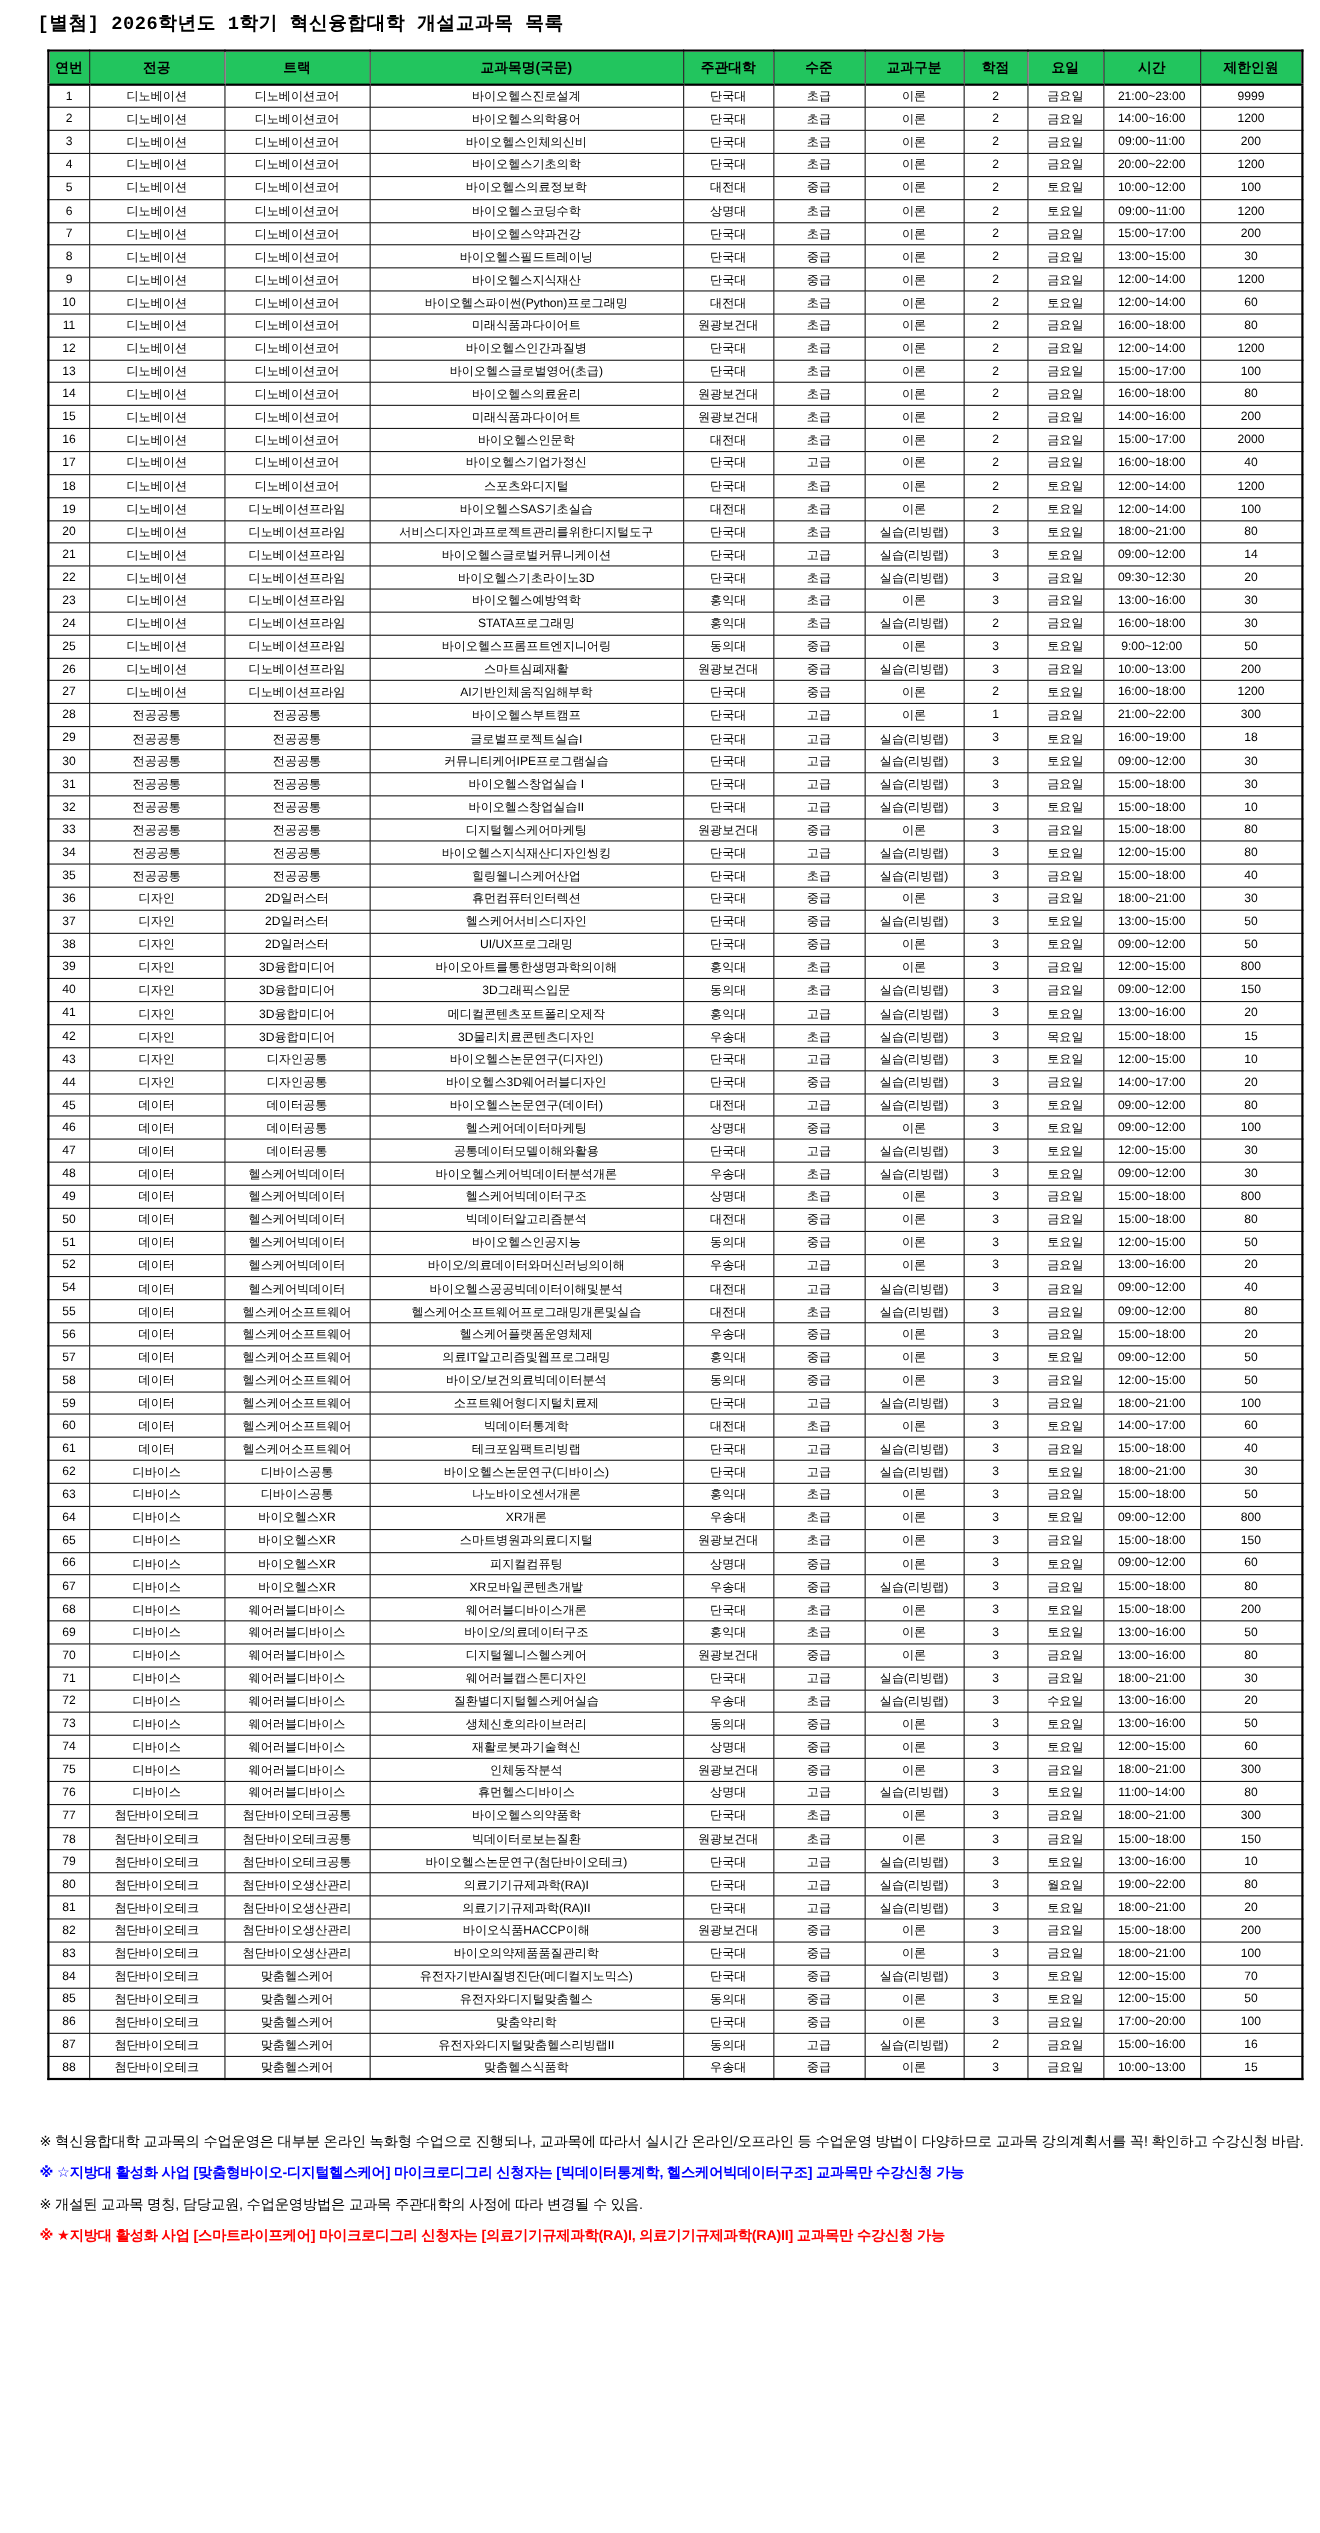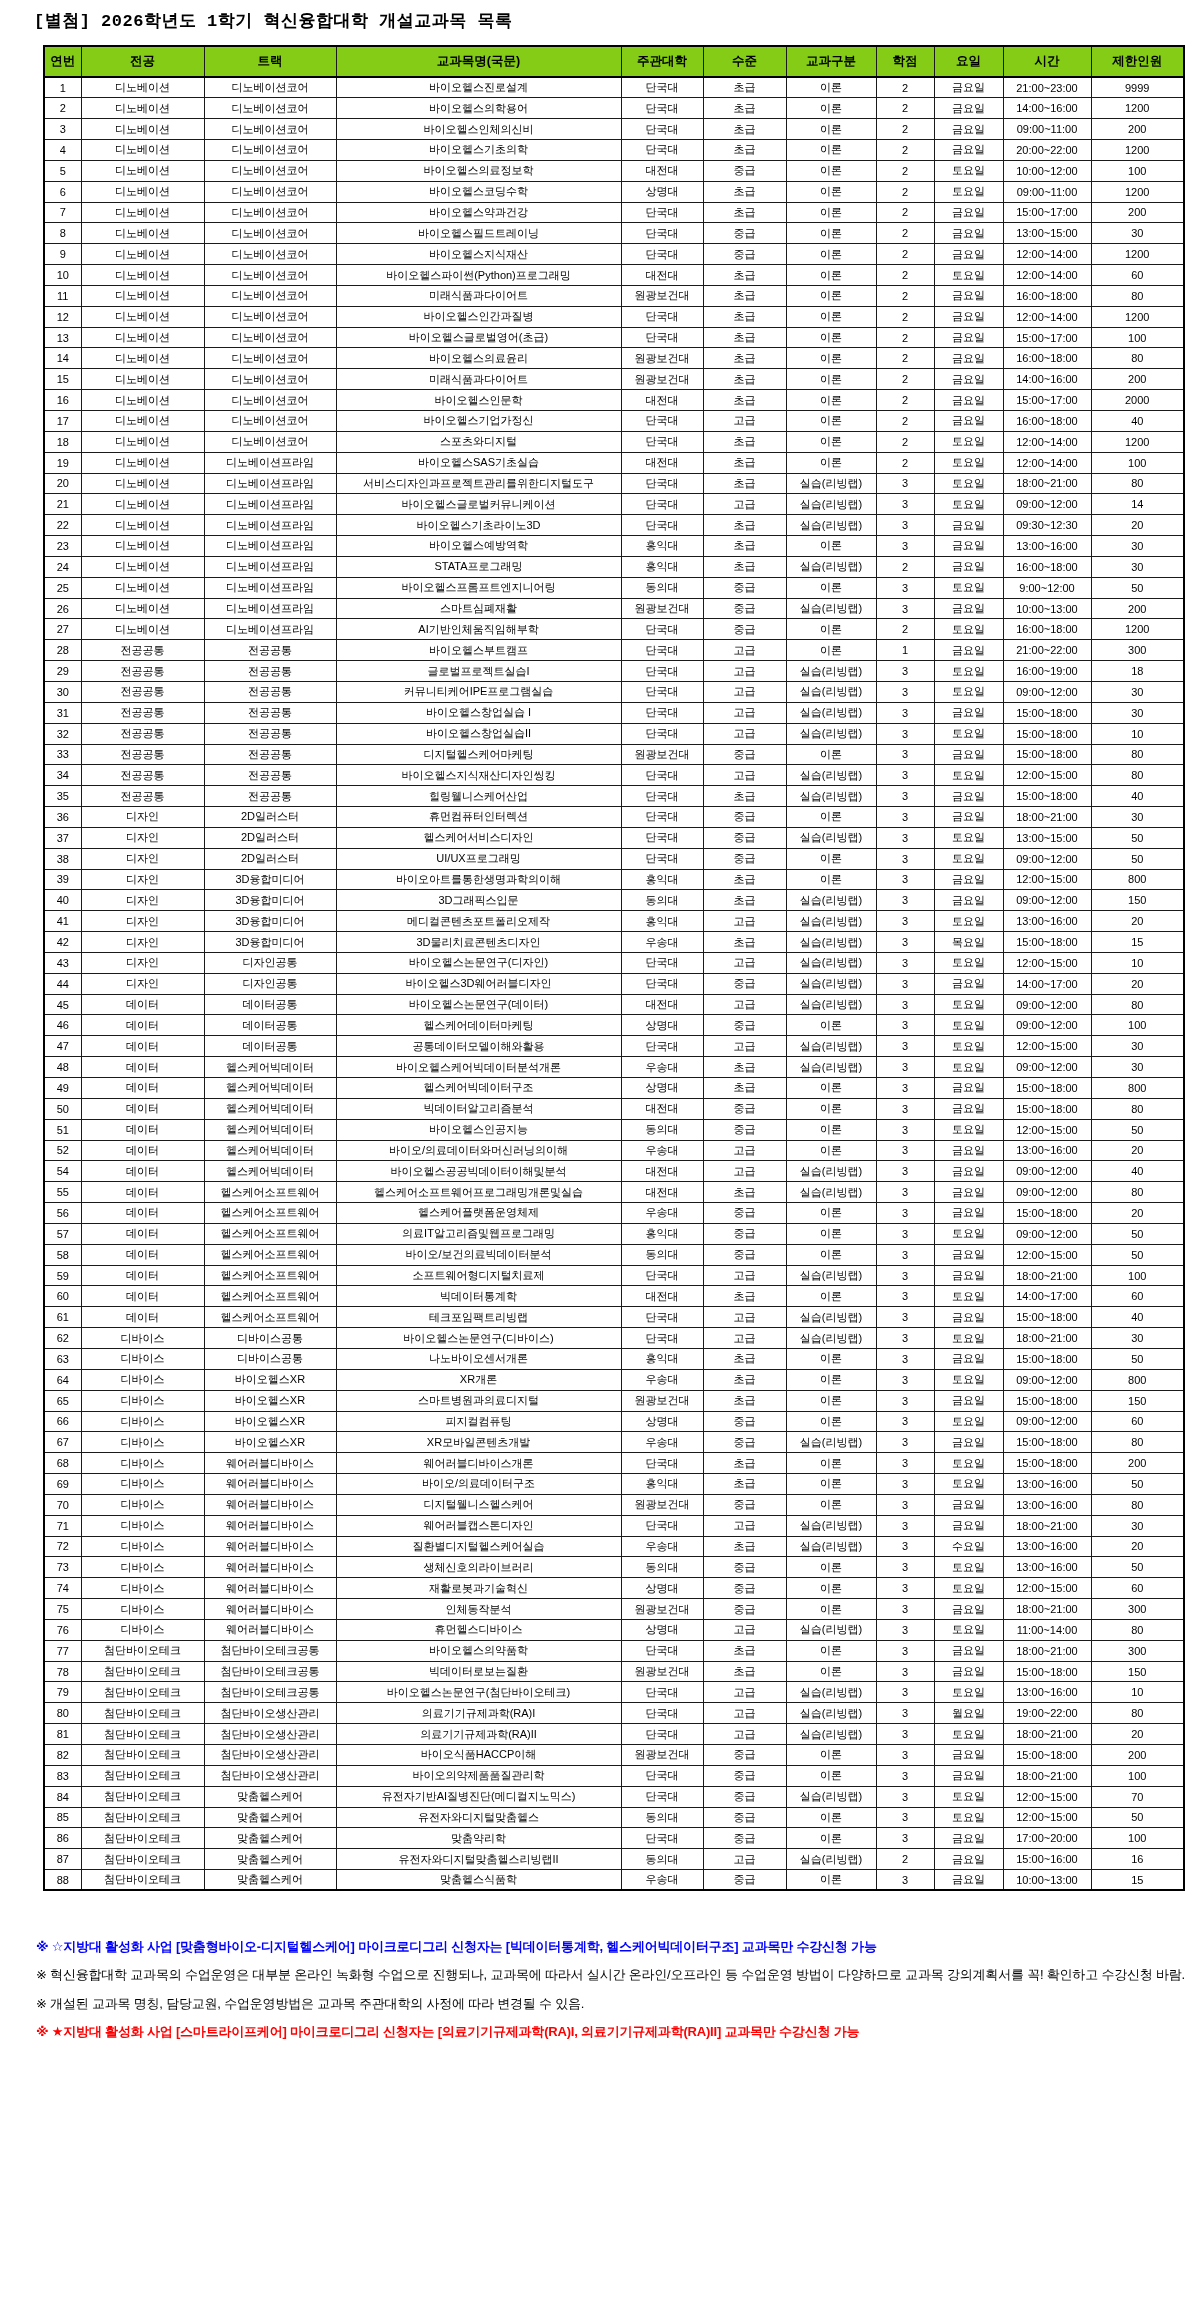--- a/index.html
+++ b/index.html
@@ -46,21 +46,21 @@
     text-align: center;
     vertical-align: middle;
     padding: 0 2px;
     overflow: hidden;
     white-space: nowrap;
   }
   table.course-table thead tr {
     height: 31px;
   }
   table.course-table th {
-    background: #84cc16;
+    background: #22c55e;
     font-weight: bold;
     font-size: 12.5px;
     border-bottom: 2px solid #000000;
   }
   table.course-table tbody tr {
     height: 20.85px;
   }
   table.course-table td {
     font-size: 11px;
     background: #ffffff;
@@ -1245,19 +1245,19 @@
           <td>이론</td>
           <td>3</td>
           <td>금요일</td>
           <td>10:00~13:00</td>
           <td>15</td>
         </tr>
       </tbody>
   </table>
 
   <div class="notes" id="notes">
+      <p class="note" style="color: rgb(0, 0, 0);">※ 혁신융합대학 교과목의 수업운영은 대부분 온라인 녹화형 수업으로 진행되나, 교과목에 따라서 실시간 온라인/오프라인 등 수업운영 방법이 다양하므로 교과목 강의계획서를 꼭! 확인하고 수강신청 바람.</p>
       <p class="note" style="color: rgb(0, 0, 255); font-weight: bold;">※ ☆지방대 활성화 사업 [맞춤형바이오-디지털헬스케어] 마이크로디그리 신청자는 [빅데이터통계학, 헬스케어빅데이터구조] 교과목만 수강신청 가능</p>
-      <p class="note" style="color: rgb(0, 0, 0);">※ 혁신융합대학 교과목의 수업운영은 대부분 온라인 녹화형 수업으로 진행되나, 교과목에 따라서 실시간 온라인/오프라인 등 수업운영 방법이 다양하므로 교과목 강의계획서를 꼭! 확인하고 수강신청 바람.</p>
       <p class="note" style="color: rgb(0, 0, 0);">※ 개설된 교과목 명칭, 담당교원, 수업운영방법은 교과목 주관대학의 사정에 따라 변경될 수 있음.</p>
       <p class="note" style="color: rgb(255, 0, 0); font-weight: bold;">※ ★지방대 활성화 사업 [스마트라이프케어] 마이크로디그리 신청자는 [의료기기규제과학(RA)I, 의료기기규제과학(RA)II] 교과목만 수강신청 가능</p>
     </div>
 
 </div>
 
 </body></html>

